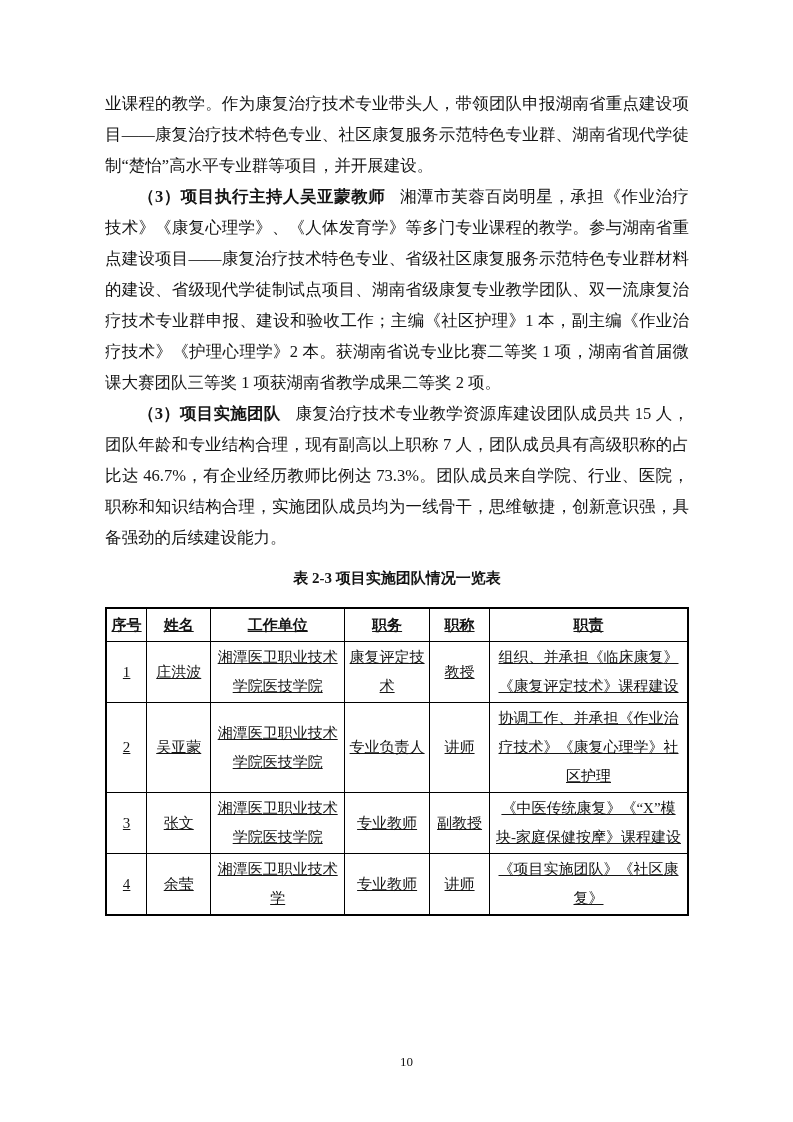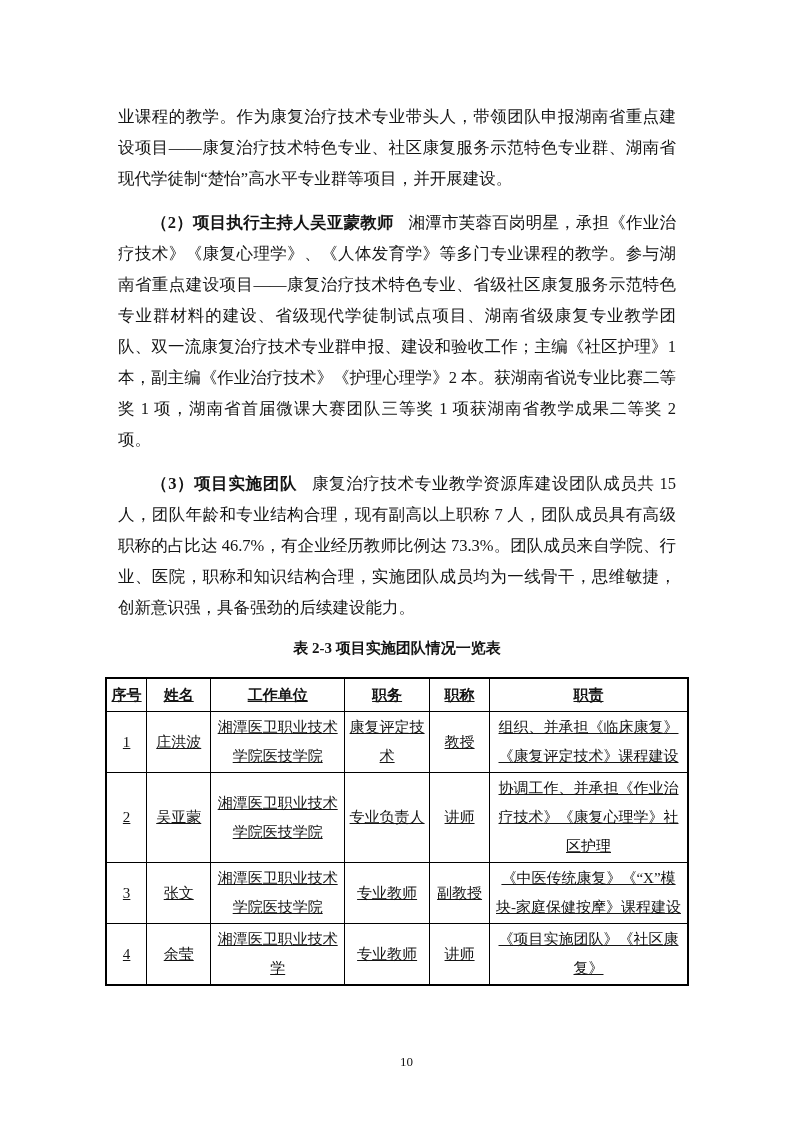--- a/index.html
+++ b/index.html
@@ -13,21 +13,21 @@
     height: 1122px;
     margin: 0 auto;
     background: #ffffff;
     box-sizing: border-box;
     padding: 88px 104px 0 105px;
     font-family: "Liberation Serif", "DejaVu Serif", serif;
     color: #141414;
     overflow: hidden;
   }
   .body-text {
-    margin: 13px;
+    margin: 0;
     font-size: 16.5px;
     line-height: 31px;
     text-align: justify;
     word-break: break-all;
   }
   .indent { text-indent: 2em; }
   .para-lead {
     font-weight: bold;
     margin-right: 0.9em;
   }
@@ -74,21 +74,21 @@
 </style>
 </head>
 <body>
 
 <div class="page">
 
   <p class="body-text">业课程的教学。作为康复治疗技术专业带头人，带领团队申报湖南省重点建设项目——康复治疗技术特色专业、社区康复服务示范特色专业群、湖南省现代学徒制“楚怡”高水平专业群等项目，并开展建设。</p>
 
 
   <p class="body-text indent">
-    <span class="para-lead">（2）项目执行主持人吴亚蒙教师</span><span>湘潭市芙蓉百岗明星，承担《作业治疗技术》《康复心理学》、《人体发育学》等多门专业课程的教学。参与湖南省重点建设项目——康复治疗技术特色专业、省级社区康复服务示范特色专业群材料的建设、省级现代学徒制试点项目、湖南省级康复专业教学团队、双一流康复治疗技术专业群申报、建设和验收工作；主编《社区护理》1 本，副主编《作业治疗技术》《护理心理学》2 本。获湖南省说专业比赛二等奖 1 项，湖南省首届微课大赛团队三等奖 1 项获湖南省教学成果二等奖 2 项。</span>
+    <span class="para-lead">（3）项目执行主持人吴亚蒙教师</span><span>湘潭市芙蓉百岗明星，承担《作业治疗技术》《康复心理学》、《人体发育学》等多门专业课程的教学。参与湖南省重点建设项目——康复治疗技术特色专业、省级社区康复服务示范特色专业群材料的建设、省级现代学徒制试点项目、湖南省级康复专业教学团队、双一流康复治疗技术专业群申报、建设和验收工作；主编《社区护理》1 本，副主编《作业治疗技术》《护理心理学》2 本。获湖南省说专业比赛二等奖 1 项，湖南省首届微课大赛团队三等奖 1 项获湖南省教学成果二等奖 2 项。</span>
   </p>
 
   <p class="body-text indent">
     <span class="para-lead">（3）项目实施团队</span><span>康复治疗技术专业教学资源库建设团队成员共 15 人，团队年龄和专业结构合理，现有副高以上职称 7 人，团队成员具有高级职称的占比达 46.7%，有企业经历教师比例达 73.3%。团队成员来自学院、行业、医院，职称和知识结构合理，实施团队成员均为一线骨干，思维敏捷，创新意识强，具备强劲的后续建设能力。</span>
   </p>
 
   <div class="table-caption">表 2-3 项目实施团队情况一览表</div>
 
   <table class="team-table">
     <colgroup>

